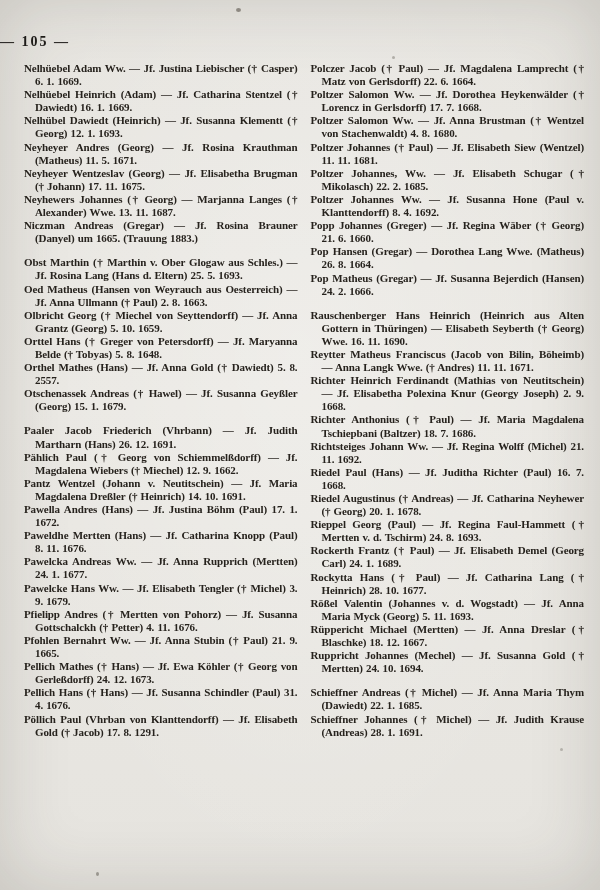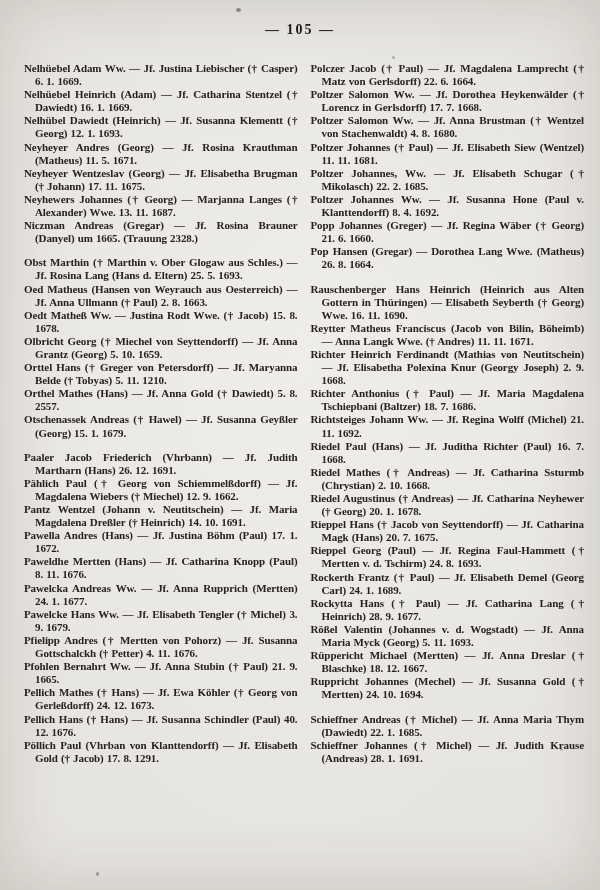--- a/index.html
+++ b/index.html
@@ -18,24 +18,24 @@
     color: #221f1b;
   }
   .vignette {
     position: absolute;
     inset: 0;
     box-shadow: inset 0 0 70px rgba(60,55,45,0.18);
     pointer-events: none;
   }
   .page-number {
     position: absolute;
-    top: 22px;
+    top: 34px;
     left: 0;
     width: 100%;
-    text-align: center;
+    text-align: left;
     font-size: 14px;
     font-weight: bold;
     letter-spacing: 2px;
     color: #1d1b18;
   }
   .columns {
     position: absolute;
     top: 62px;
     left: 24px;
     right: 16px;
@@ -90,70 +90,68 @@
 
 <div class="columns">
   <div class="column">
       <div class="group">
         <p class="entry">Nelhüebel Adam Ww. — Jf. Justina Liebischer († Casper) 6. 1. 1669.</p>
         <p class="entry">Nelhüebel Heinrich (Adam) — Jf. Catharina Stentzel († Dawiedt) 16. 1. 1669.</p>
         <p class="entry">Nelhübel Dawiedt (Heinrich) — Jf. Susanna Klementt († Georg) 12. 1. 1693.</p>
         <p class="entry">Neyheyer Andres (Georg) — Jf. Rosina Krauthman (Matheus) 11. 5. 1671.</p>
         <p class="entry">Neyheyer Wentzeslav (Georg) — Jf. Elisabetha Brugman († Johann) 17. 11. 1675.</p>
         <p class="entry">Neyhewers Johannes († Georg) — Marjanna Langes († Alexander) Wwe. 13. 11. 1687.</p>
-        <p class="entry">Niczman Andreas (Gregar) — Jf. Rosina Brauner (Danyel) um 1665. (Trauung 2328.)</p>
+        <p class="entry">Niczman Andreas (Gregar) — Jf. Rosina Brauner (Danyel) um 1665. (Trauung 1883.)</p>
       </div>
       <div class="group">
         <p class="entry">Obst Marthin († Marthin v. Ober Glogaw aus Schles.) — Jf. Rosina Lang (Hans d. Eltern) 25. 5. 1693.</p>
         <p class="entry">Oed Matheus (Hansen von Weyrauch aus Oesterreich) — Jf. Anna Ullmann († Paul) 2. 8. 1663.</p>
-        <p class="entry">Oedt Matheß Ww. — Justina Rodt Wwe. († Jacob) 15. 8. 1678.</p>
         <p class="entry">Olbricht Georg († Miechel von Seyttendorff) — Jf. Anna Grantz (Georg) 5. 10. 1659.</p>
-        <p class="entry">Orttel Hans († Greger von Petersdorff) — Jf. Maryanna Belde († Tobyas) 5. 11. 1210.</p>
+        <p class="entry">Orttel Hans († Greger von Petersdorff) — Jf. Maryanna Belde († Tobyas) 5. 8. 1648.</p>
         <p class="entry">Orthel Mathes (Hans) — Jf. Anna Gold († Dawiedt) 5. 8. 2557.</p>
         <p class="entry">Otschenassek Andreas († Hawel) — Jf. Susanna Geyßler (Georg) 15. 1. 1679.</p>
       </div>
       <div class="group">
         <p class="entry">Paaler Jacob Friederich (Vhrbann) — Jf. Judith Martharn (Hans) 26. 12. 1691.</p>
         <p class="entry">Pählich Paul († Georg von Schiemmelßdorff) — Jf. Magdalena Wiebers († Miechel) 12. 9. 1662.</p>
         <p class="entry">Pantz Wentzel (Johann v. Neutitschein) — Jf. Maria Magdalena Dreßler († Heinrich) 14. 10. 1691.</p>
         <p class="entry">Pawella Andres (Hans) — Jf. Justina Böhm (Paul) 17. 1. 1672.</p>
         <p class="entry">Paweldhe Mertten (Hans) — Jf. Catharina Knopp (Paul) 8. 11. 1676.</p>
         <p class="entry">Pawelcka Andreas Ww. — Jf. Anna Rupprich (Mertten) 24. 1. 1677.</p>
         <p class="entry">Pawelcke Hans Ww. — Jf. Elisabeth Tengler († Michel) 3. 9. 1679.</p>
         <p class="entry">Pfielipp Andres († Mertten von Pohorz) — Jf. Susanna Gottschalckh († Petter) 4. 11. 1676.</p>
         <p class="entry">Pfohlen Bernahrt Ww. — Jf. Anna Stubin († Paul) 21. 9. 1665.</p>
         <p class="entry">Pellich Mathes († Hans) — Jf. Ewa Köhler († Georg von Gerleßdorff) 24. 12. 1673.</p>
-        <p class="entry">Pellich Hans († Hans) — Jf. Susanna Schindler (Paul) 40. 12. 1676.</p>
+        <p class="entry">Pellich Hans († Hans) — Jf. Susanna Schindler (Paul) 31. 4. 1676.</p>
         <p class="entry">Pöllich Paul (Vhrban von Klanttendorff) — Jf. Elisabeth Gold († Jacob) 17. 8. 1291.</p>
       </div>
     </div>
   <div class="column">
       <div class="group">
         <p class="entry">Polczer Jacob († Paul) — Jf. Magdalena Lamprecht († Matz von Gerlsdorff) 22. 6. 1664.</p>
         <p class="entry">Poltzer Salomon Ww. — Jf. Dorothea Heykenwälder († Lorencz in Gerlsdorff) 17. 7. 1668.</p>
         <p class="entry">Poltzer Salomon Ww. — Jf. Anna Brustman († Wentzel von Stachenwaldt) 4. 8. 1680.</p>
         <p class="entry">Poltzer Johannes († Paul) — Jf. Elisabeth Siew (Wentzel) 11. 11. 1681.</p>
         <p class="entry">Poltzer Johannes, Ww. — Jf. Elisabeth Schugar († Mikolasch) 22. 2. 1685.</p>
         <p class="entry">Poltzer Johannes Ww. — Jf. Susanna Hone (Paul v. Klanttendorff) 8. 4. 1692.</p>
         <p class="entry">Popp Johannes (Greger) — Jf. Regina Wäber († Georg) 21. 6. 1660.</p>
         <p class="entry">Pop Hansen (Gregar) — Dorothea Lang Wwe. (Matheus) 26. 8. 1664.</p>
+        <p class="entry">Pop Matheus (Gregar) — Jf. Susanna Bejerdich (Hansen) 24. 2. 1666.</p>
       </div>
       <div class="group">
         <p class="entry">Rauschenberger Hans Heinrich (Heinrich aus Alten Gottern in Thüringen) — Elisabeth Seyberth († Georg) Wwe. 16. 11. 1690.</p>
         <p class="entry">Reytter Matheus Franciscus (Jacob von Bilin, Böheimb) — Anna Langk Wwe. († Andres) 11. 11. 1671.</p>
         <p class="entry">Richter Heinrich Ferdinandt (Mathias von Neutitschein) — Jf. Elisabetha Polexina Knur (Georgy Joseph) 2. 9. 1668.</p>
         <p class="entry">Richter Anthonius († Paul) — Jf. Maria Magdalena Tschiepbani (Baltzer) 18. 7. 1686.</p>
         <p class="entry">Richtsteiges Johann Ww. — Jf. Regina Wolff (Michel) 21. 11. 1692.</p>
         <p class="entry">Riedel Paul (Hans) — Jf. Juditha Richter (Paul) 16. 7. 1668.</p>
-        <p class="entry">Riedel Mathes († Andreas) — Jf. Catharina Ssturmb (Chrystian) 2. 10. 1668.</p>
         <p class="entry">Riedel Augustinus († Andreas) — Jf. Catharina Neyhewer († Georg) 20. 1. 1678.</p>
-        <p class="entry">Rieppel Hans († Jacob von Seyttendorff) — Jf. Catharina Magk (Hans) 20. 7. 1675.</p>
         <p class="entry">Rieppel Georg (Paul) — Jf. Regina Faul-Hammett († Mertten v. d. Tschirm) 24. 8. 1693.</p>
         <p class="entry">Rockerth Frantz († Paul) — Jf. Elisabeth Demel (Georg Carl) 24. 1. 1689.</p>
-        <p class="entry">Rockytta Hans († Paul) — Jf. Catharina Lang († Heinrich) 28. 9. 1677.</p>
+        <p class="entry">Rockytta Hans († Paul) — Jf. Catharina Lang († Heinrich) 28. 10. 1677.</p>
         <p class="entry">Rößel Valentin (Johannes v. d. Wogstadt) — Jf. Anna Maria Myck (Georg) 5. 11. 1693.</p>
         <p class="entry">Rüppericht Michael (Mertten) — Jf. Anna Dreslar († Blaschke) 18. 12. 1667.</p>
         <p class="entry">Ruppricht Johannes (Mechel) — Jf. Susanna Gold († Mertten) 24. 10. 1694.</p>
       </div>
       <div class="group">
         <p class="entry">Schieffner Andreas († Michel) — Jf. Anna Maria Thym (Dawiedt) 22. 1. 1685.</p>
         <p class="entry">Schieffner Johannes († Michel) — Jf. Judith Krause (Andreas) 28. 1. 1691.</p>
       </div>
     </div>
 </div>

